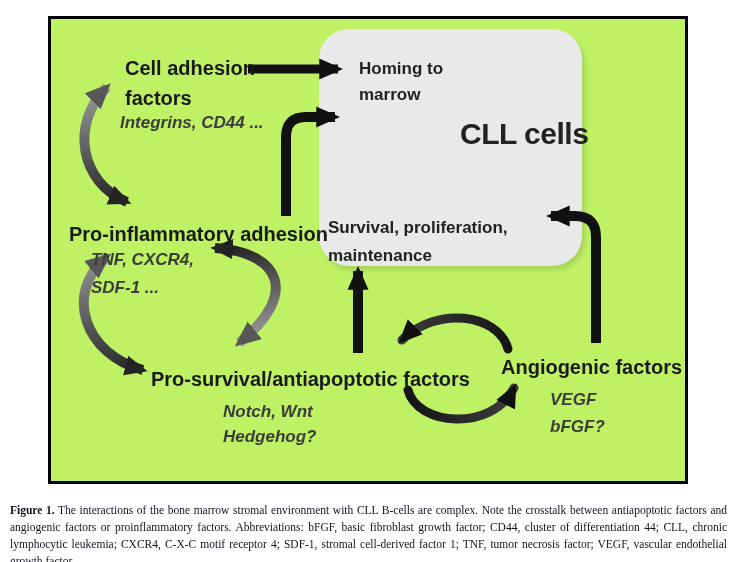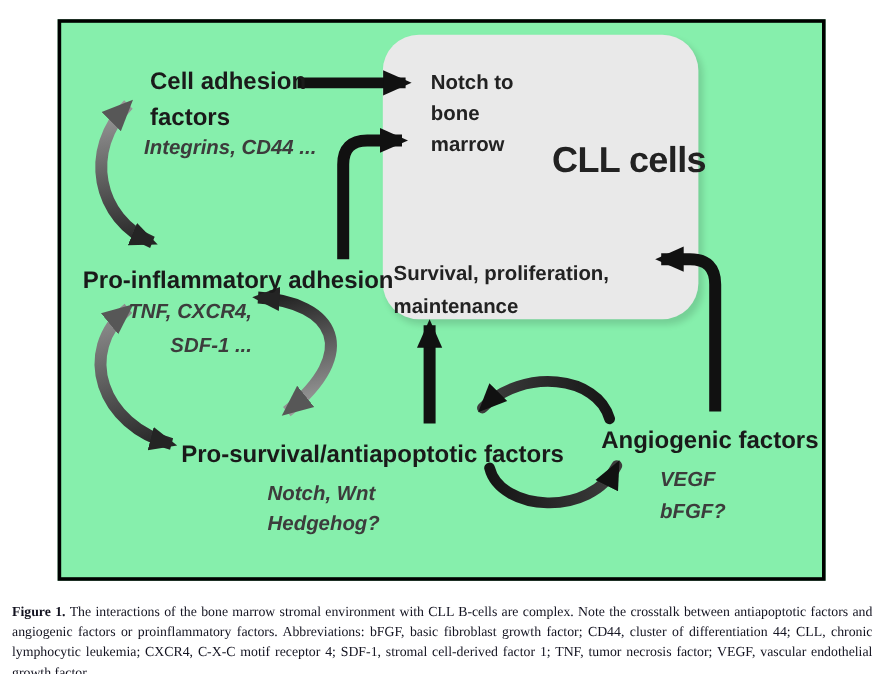--- a/index.html
+++ b/index.html
@@ -2,21 +2,21 @@
 <html><head>
 <meta charset="utf-8">
 <style>
   html,body{margin:0;padding:0;}
   body{
     width:736px;height:562px;position:relative;background:#ffffff;
     font-family:"Liberation Sans", sans-serif;overflow:hidden;
   }
   .frame{
     position:absolute;left:48px;top:16px;width:640px;height:468px;
-    border:3px solid #000;box-sizing:border-box;background:#86efac;
+    border:3px solid #000;box-sizing:border-box;background:#bef264;
   }
   .cll-box{
     position:absolute;left:268px;top:10px;width:263px;height:237px;
     background:#e9e9e9;border-radius:30px;
     box-shadow:3px 4px 5px rgba(0,0,0,0.13);
   }
   .lbl{position:absolute;white-space:nowrap;color:#1a1a1a;}
   .bold{font-weight:bold;}
   .ital{font-style:italic;color:#3c3c3c;font-weight:bold;}
   .s20{font-size:20px;line-height:30px;}
@@ -85,40 +85,39 @@
     <path d="M357,371 C366,407 441,413 463,369" stroke="url(#g5)" stroke-width="9" fill="none" stroke-linecap="round" marker-end="url(#ah-black)"></path>
   </svg>
 
   <div class="lbl bold s20" style="left:74px;top:34px;">
     <div>Cell adhesion</div>
     <div>factors</div>
   </div>
   <div class="lbl ital s17" style="left:69px;top:94px;">Integrins, CD44 ...</div>
 
   <div class="lbl bold s20" style="left:18px;top:200px;">Pro-inflammatory adhesion</div>
-  <div class="lbl ital s17" style="left:56px;top:227px;line-height:28px;text-align:right;">
+  <div class="lbl ital s17" style="left:40px;top:227px;line-height:28px;">
     <div>TNF, CXCR4,</div>
     <div>SDF-1 ...</div>
   </div>
 
   <div class="lbl ital s17" style="left:172px;top:380px;line-height:25px;">
     <div>Notch, Wnt</div>
     <div>Hedgehog?</div>
   </div>
   <div class="lbl bold s20" style="left:100px;top:345px;">Pro-survival/antiapoptotic factors</div>
 
   <div class="lbl bold s20" style="left:450px;top:333px;">Angiogenic factors</div>
   <div class="lbl ital s17" style="left:499px;top:357px;line-height:27px;margin-top:10px;">
     <div>VEGF</div>
     <div>bFGF?</div>
   </div>
 
   <div class="lbl bold s17" style="left:308px;top:37px;line-height:26px;color:#222;">
-    <div>Notch to</div>
-    <div>bone</div>
+    <div>Homing to</div>
     <div>marrow</div>
   </div>
 
   <div class="lbl bold" style="left:409px;top:98px;font-size:30px;letter-spacing:-0.5px;color:#222;">CLL cells</div>
 
   <div class="lbl bold s17" style="left:277px;top:195px;line-height:28px;color:#222;">
     <div>Survival, proliferation,</div>
     <div>maintenance</div>
   </div>
 

